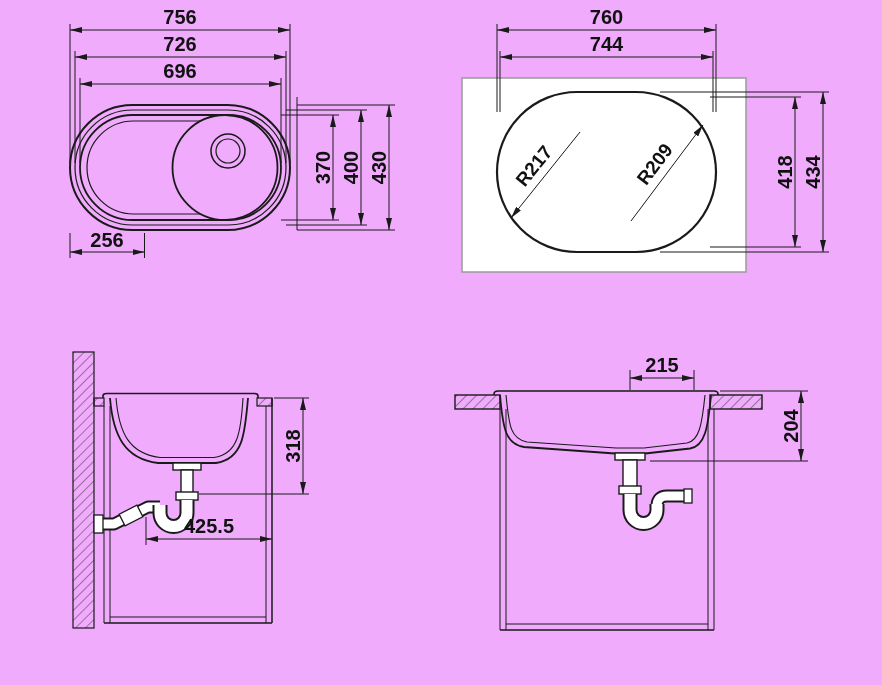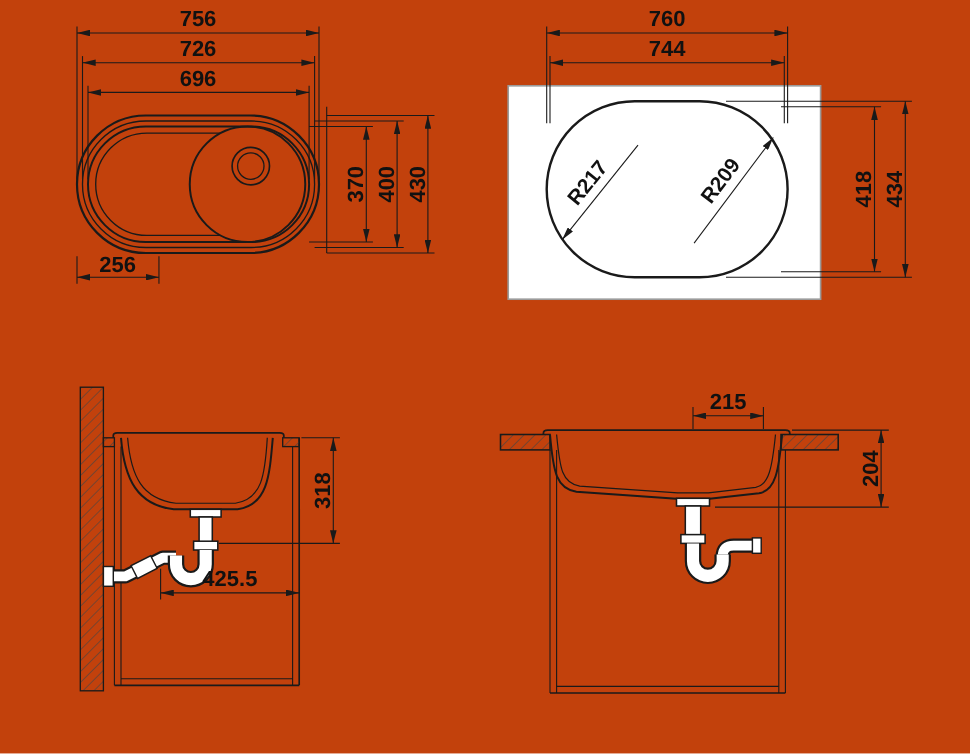--- a/index.html
+++ b/index.html
@@ -1,16 +1,16 @@
 <!DOCTYPE html>
 <html><head>
 <meta charset="utf-8">
 <style>
   html,body{margin:0;padding:0;background:#ffffff;}
-  .sheet{position:relative;width:882px;height:685px;background:#c2410c;overflow:hidden;
+  .sheet{position:relative;width:882px;height:685px;background:#f0abfc;overflow:hidden;
          font-family:"Liberation Sans", sans-serif;}
   svg{display:block;}
   .dim{font-family:"Liberation Sans", sans-serif;font-weight:bold;font-size:20px;fill:#111;}
   .rl{font-family:"Liberation Sans", sans-serif;font-weight:bold;font-size:19px;fill:#111;}
   .dl{stroke:#1a1a1a;stroke-width:1;fill:none;}
   .xl{stroke:#1a1a1a;stroke-width:1;fill:none;}
   .ol{stroke:#1a1a1a;fill:none;}
   .part{stroke:#1a1a1a;fill:#ffffff;}
 </style>
 </head>

